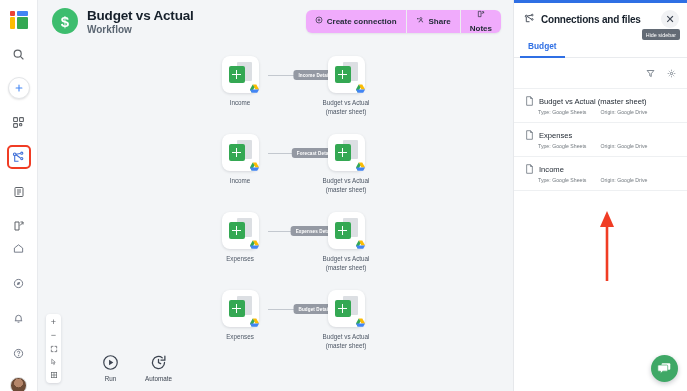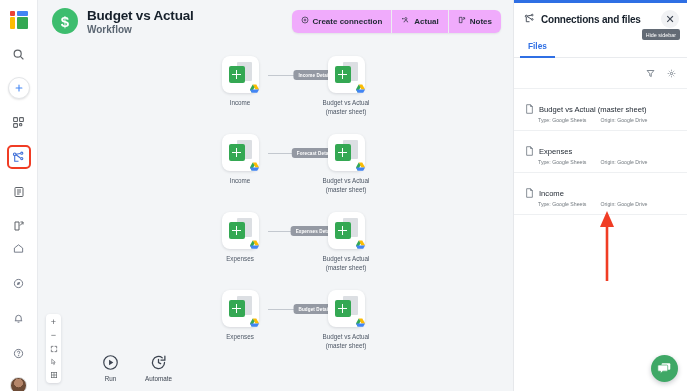--- a/index.html
+++ b/index.html
@@ -79,21 +79,21 @@
     display: flex; align-items: center; height: 23px;
     overflow: hidden;
   }
   .tool-btn {
     display: flex; align-items: center; gap: 4px;
     padding: 0 9px; height: 100%;
     font-size: 8px; font-weight: bold; color: #1f2933;
     border-right: 1px solid #eceef0;
     white-space: nowrap;
   }
-  .tool-btn:last-child { border-right: none; }
+  .tool-btn:last-child { border-right: none; flex-direction: column; }
   .tool-btn svg { flex: 0 0 auto; }
 
   
   .flow { position: absolute; left: 0; top: 42px; right: 0; bottom: 0; }
   .row { position: absolute; left: 160px; width: 230px; height: 72px; }
   .node { position: absolute; top: 0; width: 84px; text-align: center; }
   .node.src { left: 0; }
   .node.dst { left: 106px; }
   .card {
     width: 37px; height: 37px; margin: 0 auto;
@@ -210,21 +210,21 @@
   .panel-tools {
     display: flex; justify-content: flex-end; gap: 12px;
     padding: 6px 11px 6px 0;
     border-bottom: 1px solid #eef0f2;
     color: #5a6470;
   }
   .file-item {
     padding: 7px 10px 7px 11px;
     border-bottom: 1px solid #eef0f2;
   }
-  .file-top { display: flex; align-items: center; gap: 5px; margin-top: 8px; }
+  .file-top { display: flex; align-items: center; gap: 5px; }
   .file-top .fname { font-size: 7.6px; color: #1c242e; }
   .file-meta { display: flex; gap: 14px; margin-top: 3px; padding-left: 13px; }
   .file-meta span { font-size: 5.2px; color: #72797f; }
   .doc-ico { width: 9px; height: 10px; }
 
   .red-arrow { position: absolute; left: 85px; bottom: 110px; width: 16px; height: 72px; }
   .chat-fab {
     position: absolute; right: 9px; bottom: 9px;
     width: 27px; height: 27px; border-radius: 50%;
     background: #3fa866;
@@ -355,21 +355,21 @@
         </div>
         <div class="tool-btn">
           <span>
             <svg width="9" height="8" viewBox="0 0 24 24" fill="none" stroke="#1f2933" stroke-width="2">
               <circle cx="13" cy="8" r="3.2"></circle>
                 <path d="M7.5 19 a5.5 5.5 0 0 1 11 0"></path>
               <line x1="2" y1="8" x2="6" y2="8"></line>
                 <line x1="4" y1="6" x2="4" y2="10"></line>
             </svg>
           </span>
-          <span>Actual</span>
+          <span>Share</span>
         </div>
         <div class="tool-btn">
           <span>
             <svg width="8" height="8" viewBox="0 0 24 24" fill="none" stroke="#1f2933" stroke-width="2">
               <path d="M4 4 H12 L12 20 H4 Z"></path>
                 <path d="M14 12 L20 6"></path>
                 <path d="M15 5 H20 V10"></path>
             </svg>
           </span>
           <span>Notes</span>
@@ -597,21 +597,21 @@
             <path d="M7.2 8 L16 13.2"></path>
             <path d="M5 9.5 V19 H12"></path>
         </svg>
       </span>
       <h2>Connections and files</h2>
       <div class="close-btn">✕</div>
     </div>
     <div class="tooltip">Hide sidebar</div>
 
     <div class="tabs">
-      <div class="tab on">Files</div>
+      <div class="tab on">Budget</div>
     </div>
 
     <div class="panel-tools">
       <span>
         <svg width="9" height="9" viewBox="0 0 24 24" fill="none" stroke="#5a6470" stroke-width="2">
           <path d="M3 4 H21 L14 12.5 V20 L10 18 V12.5 Z"></path>
         </svg>
       </span>
       <span>
         <svg width="9" height="9" viewBox="0 0 24 24" fill="none" stroke="#5a6470" stroke-width="2">

